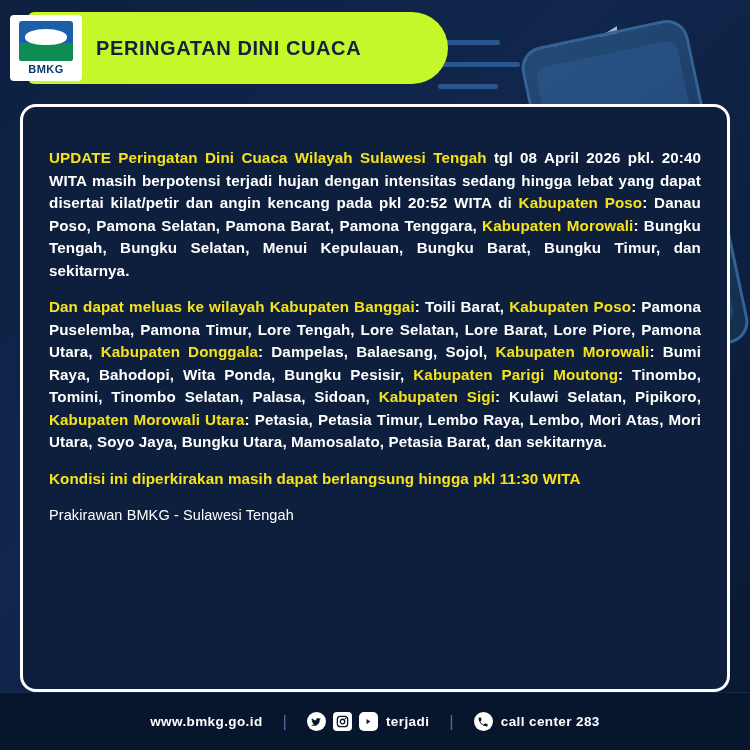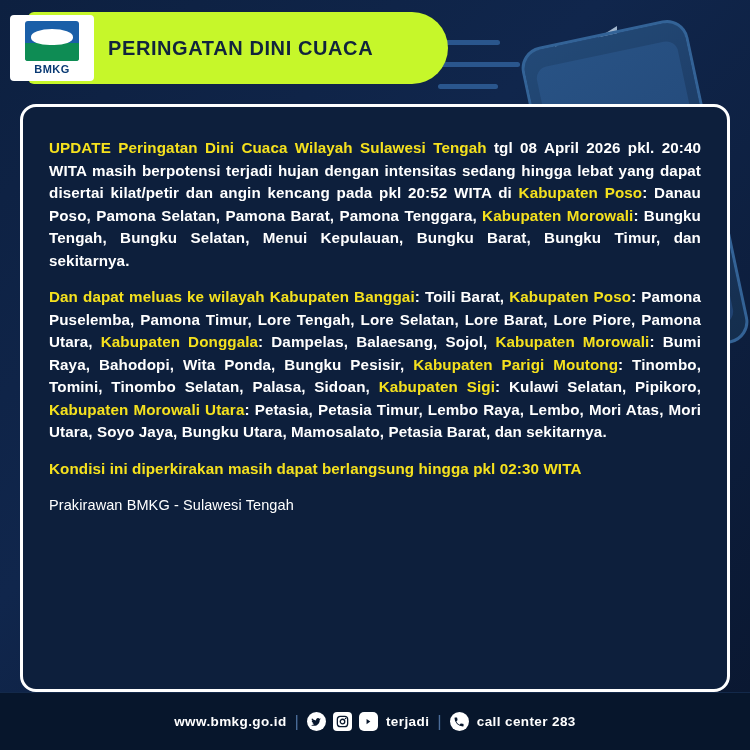--- a/index.html
+++ b/index.html
@@ -63,21 +63,21 @@
   .title-pill {
     position: absolute; left: 28px; top: 12px;
     width: 420px; height: 72px;
     background: #c6f72a;
     border-radius: 6px 36px 36px 6px;
     z-index: 1;
   }
   .logo {
     position: relative; z-index: 3;
     margin-left: 10px;
-    width: 84px; height: 66px;
+    width: 72px; height: 66px;
     background: #ffffff;
     border-radius: 4px;
     display: flex; flex-direction: column; align-items: center; justify-content: center;
   }
   .logo-img {
     width: 54px; height: 40px;
     background: linear-gradient(#1a5fa8 0 55%, #0e8c54 55% 100%);
     border-radius: 3px;
     position: relative; overflow: hidden;
   }
@@ -104,42 +104,42 @@
     white-space: nowrap;
   }
 
   
   .card {
     position: absolute; left: 20px; top: 104px;
     width: 710px; height: 588px;
     background: #0d1f3c;
     border: 3px solid #ffffff;
     border-radius: 16px;
-    padding: 30px 26px;
+    padding: 40px 26px;
     z-index: 4;
   }
   .body-text {
     color: #ffffff;
     font-size: 15.2px;
     line-height: 22.5px;
     text-align: justify;
     font-weight: bold;
     letter-spacing: .1px;
   }
   .y { color: #f5e11e; }
   .para { margin: 0 0 14px 0; }
   .para.last { margin-bottom: 4px; }
   .sig { color: #ffffff; font-size: 14.5px; font-weight: normal; }
 
   
   .footer {
     position: absolute; left: 0; bottom: 0; width: 750px; height: 58px;
     background: #07162c;
     display: flex; align-items: center; justify-content: center;
-    gap: 8px; z-index: 6;
+    gap: 20px; z-index: 6;
     border-top: 1px solid #13294a;
   }
   .footer-item {
     display: flex; align-items: center; gap: 8px;
     color: #ffffff; font-size: 13.5px; font-weight: bold; letter-spacing: .4px;
   }
   .sep { color: #4a6c99; font-size: 17px; font-weight: normal; }
   .sico {
     width: 19px; height: 19px; border-radius: 4px;
     display: inline-flex; align-items: center; justify-content: center;
@@ -193,21 +193,21 @@
 
       <p class="para">
         <span class="y">UPDATE</span><span class="y"> Peringatan Dini Cuaca Wilayah Sulawesi Tengah </span><span>tgl 08 April 2026 pkl. 20:40 WITA masih berpotensi terjadi hujan dengan intensitas sedang hingga lebat yang dapat disertai kilat/petir dan angin kencang pada pkl 20:52 WITA di </span><span class="y">Kabupaten Poso</span><span>: Danau Poso, Pamona Selatan, Pamona Barat, Pamona Tenggara, </span><span class="y">Kabupaten Morowali</span><span>: Bungku Tengah, Bungku Selatan, Menui Kepulauan, Bungku Barat, Bungku Timur, dan sekitarnya.</span>
       </p>
 
       <p class="para">
         <span class="y">Dan dapat meluas ke wilayah </span><span class="y">Kabupaten Banggai</span><span>: Toili Barat, </span><span class="y">Kabupaten Poso</span><span>: Pamona Puselemba, Pamona Timur, Lore Tengah, Lore Selatan, Lore Barat, Lore Piore, Pamona Utara, </span><span class="y">Kabupaten Donggala</span><span>: Dampelas, Balaesang, Sojol, </span><span class="y">Kabupaten Morowali</span><span>: Bumi Raya, Bahodopi, Wita Ponda, Bungku Pesisir, </span><span class="y">Kabupaten Parigi Moutong</span><span>: Tinombo, Tomini, Tinombo Selatan, Palasa, Sidoan, </span><span class="y">Kabupaten Sigi</span><span>: Kulawi Selatan, Pipikoro, </span><span class="y">Kabupaten Morowali Utara</span><span>: Petasia, Petasia Timur, Lembo Raya, Lembo, Mori Atas, Mori Utara, Soyo Jaya, Bungku Utara, Mamosalato, Petasia Barat, dan sekitarnya.</span>
       </p>
 
       <p class="para">
-        <span class="y">Kondisi ini diperkirakan masih dapat berlangsung hingga pkl 02:30 WITA</span>
+        <span class="y">Kondisi ini diperkirakan masih dapat berlangsung hingga pkl 11:30 WITA</span>
       </p>
 
       <p class="para last sig">Prakirawan BMKG - Sulawesi Tengah</p>
 
     </div>
   </div>
 
   <div class="footer">
     <div class="footer-item">
       <span>www.bmkg.go.id</span>

